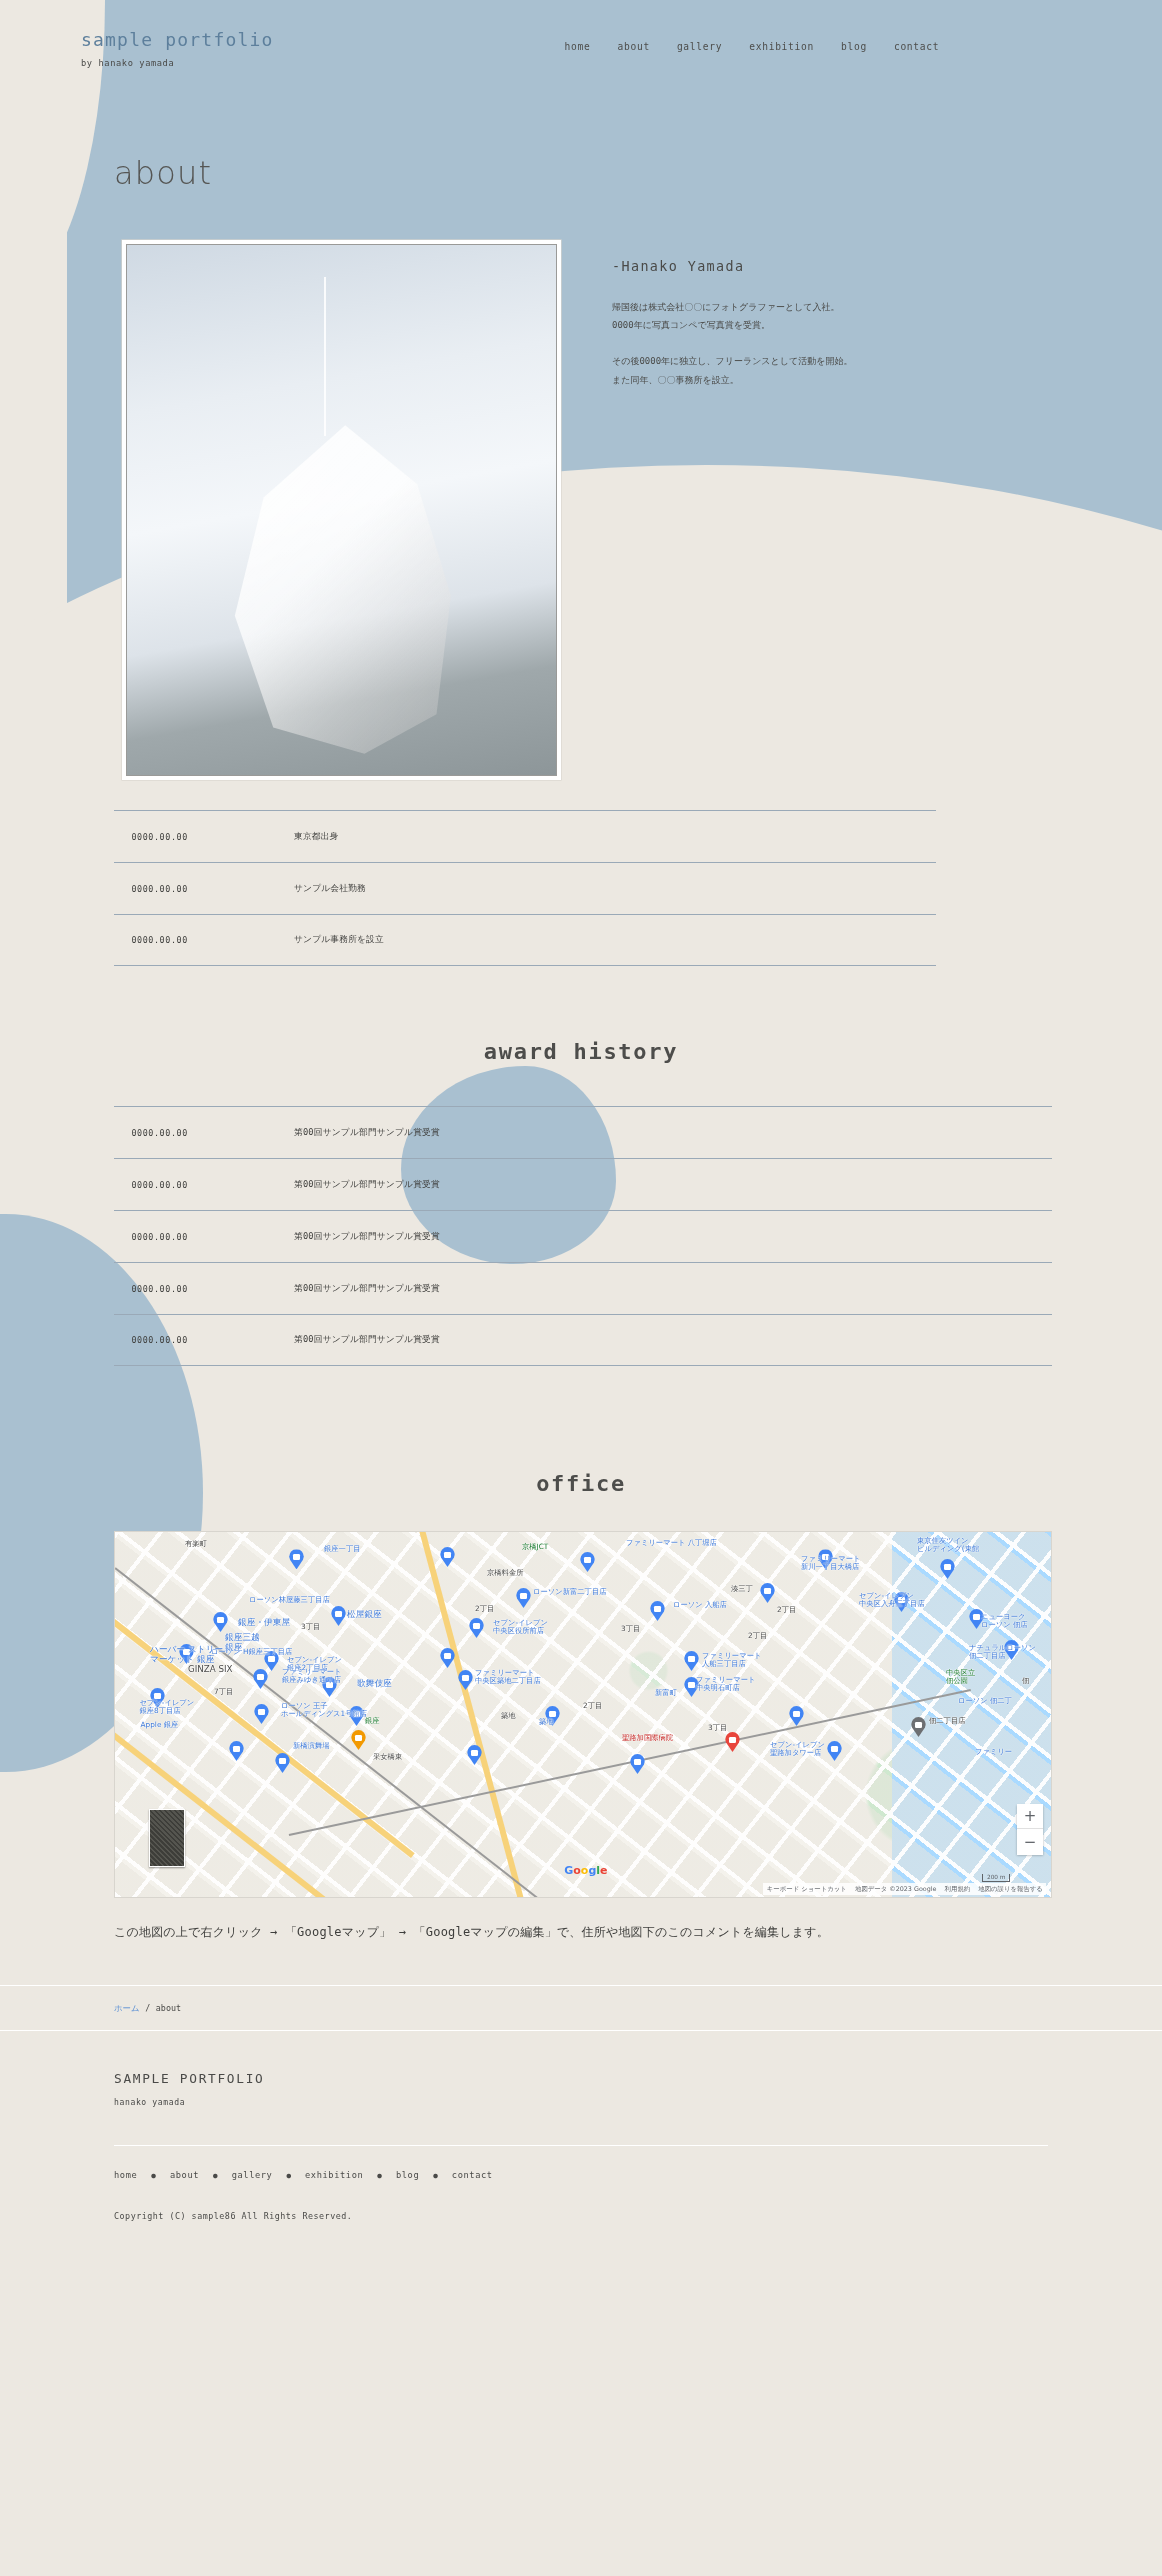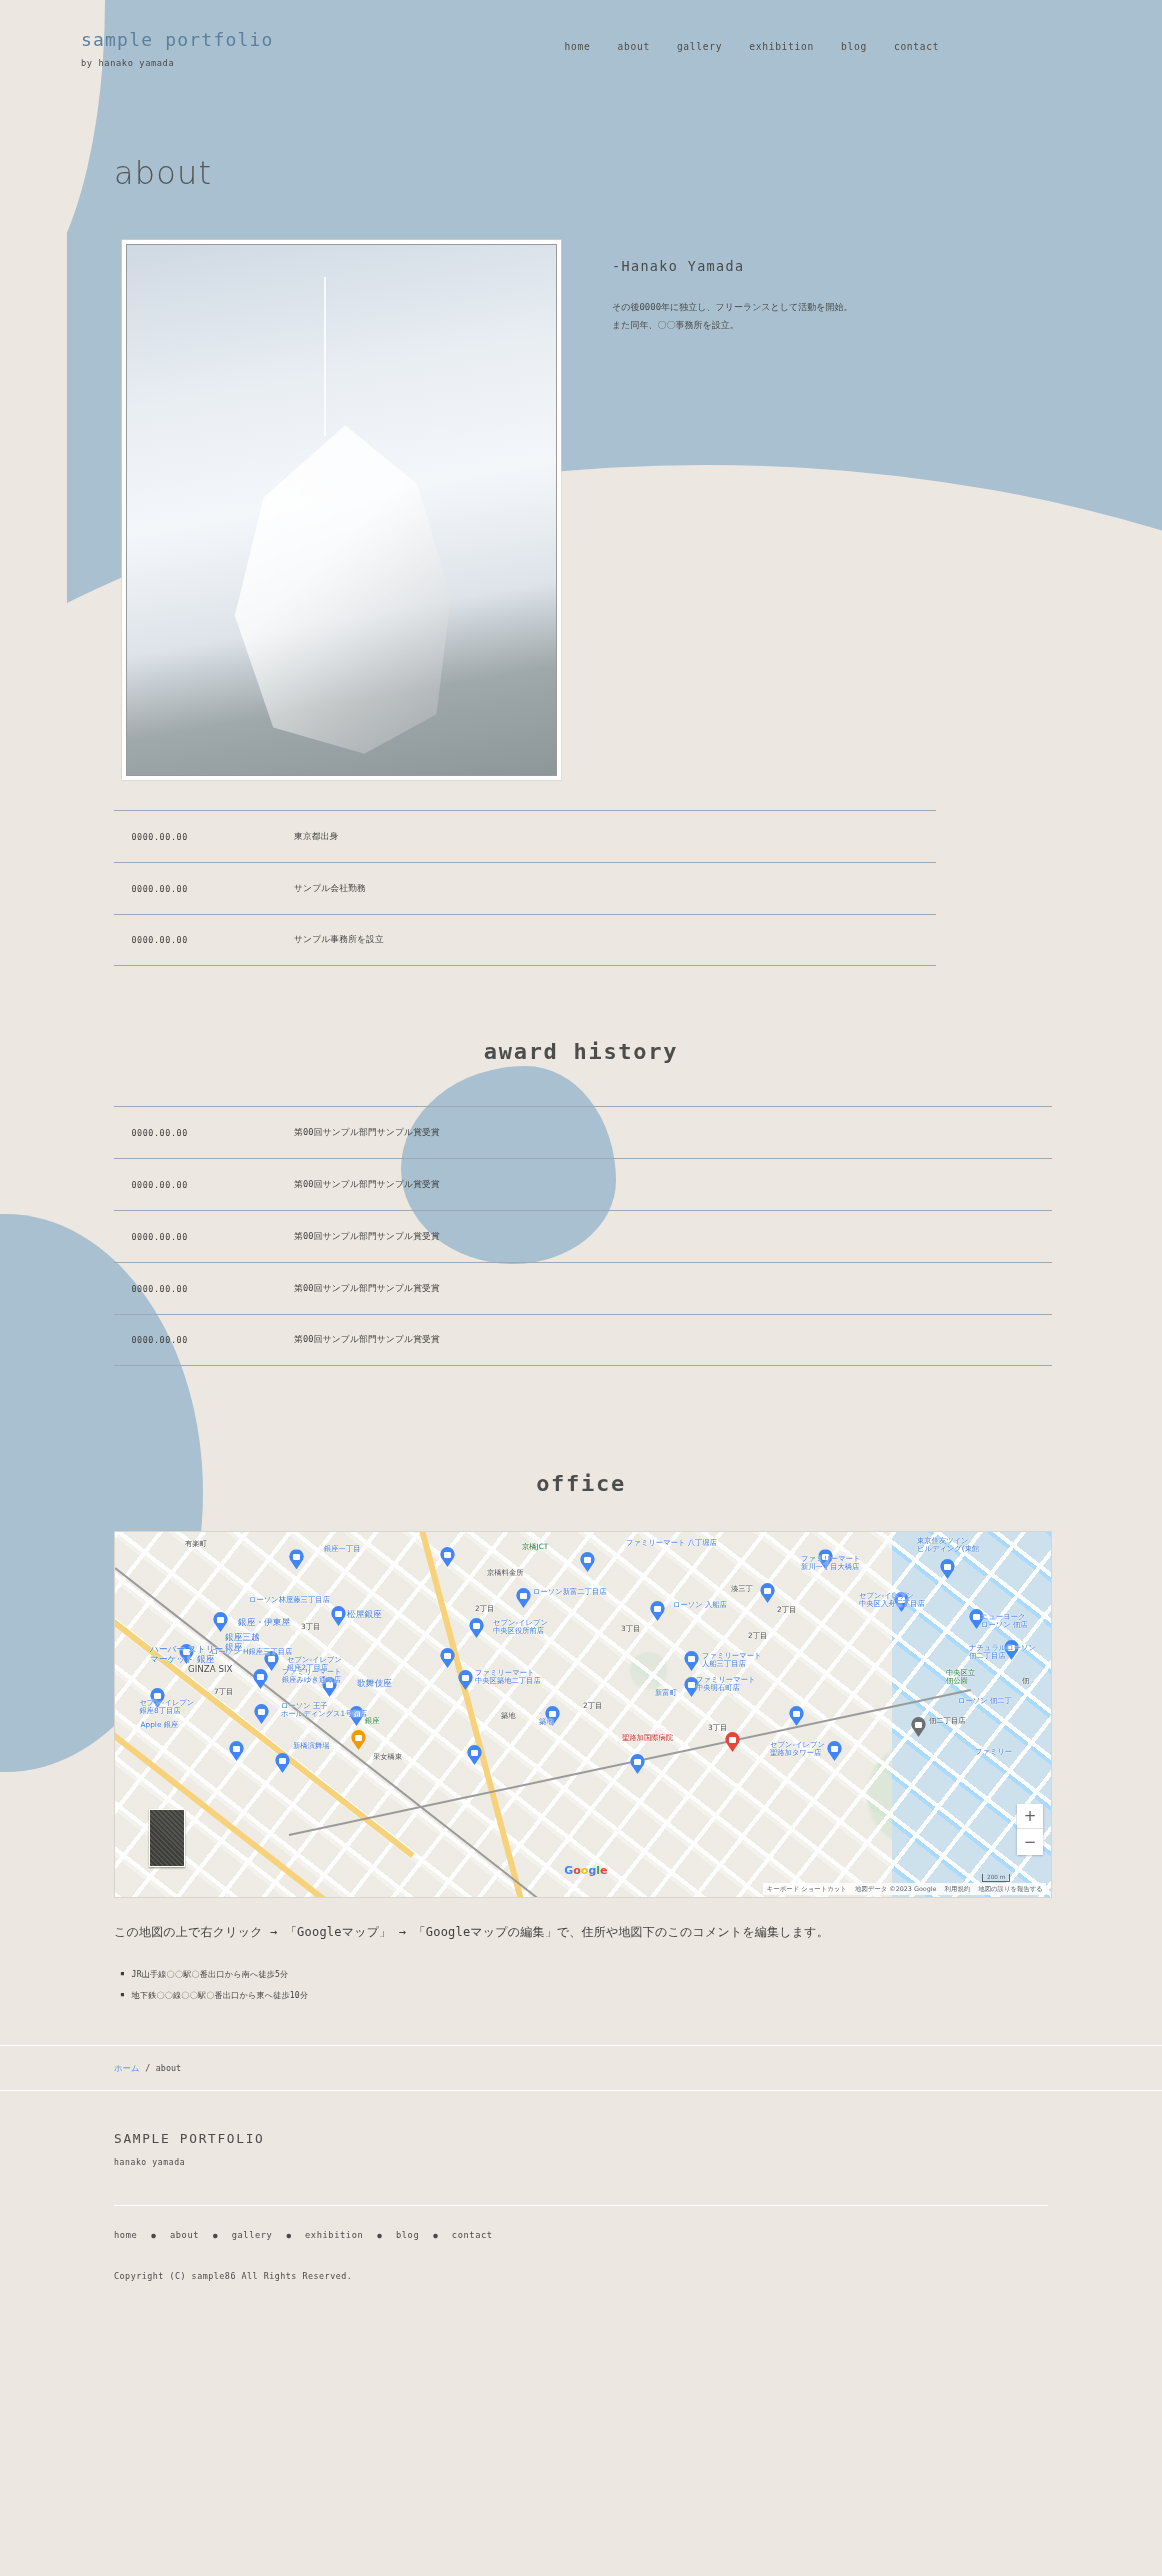--- a/index.html
+++ b/index.html
@@ -363,20 +363,22 @@
 </header>
 
 <h1 class="page-title">about</h1>
 
 <section class="about-wrap">
   <div class="photo-frame">
     <div class="photo-inner"></div>
   </div>
   <div class="bio">
     <div class="bio-name">-Hanako Yamada</div>
+    <p class="bio-para" style="white-space:pre-line">帰国後は株式会社〇〇にフォトグラファーとして入社。
+0000年に写真コンペで写真賞を受賞。</p>
     <p class="bio-para" style="white-space:pre-line">その後0000年に独立し、フリーランスとして活動を開始。
 また同年、〇〇事務所を設立。</p>
   </div>
 </section>
 
 <div class="table-block hist-table">
   <div class="row">
     <div class="date">0000.00.00</div>
     <div class="desc">東京都出身</div>
   </div>
@@ -553,24 +555,20 @@
     <div class="map-attr">
       <span>キーボード ショートカット</span>
       <span>地図データ ©2023 Google</span>
       <span>利用規約</span>
       <span>地図の誤りを報告する</span>
     </div>
   </div>
 
   <p class="map-note">この地図の上で右クリック → 「Googleマップ」 → 「Googleマップの編集」で、住所や地図下のこのコメントを編集します。</p>
 
-  <ul class="access-list">
-    <li>JR山手線〇〇駅〇番出口から南へ徒歩5分</li>
-    <li>地下鉄〇〇線〇〇駅〇番出口から東へ徒歩10分</li>
-  </ul>
 </section>
 
 <div class="breadcrumb-bar">
   <a href="#">ホーム</a>
   <span>/</span>
   <span>about</span>
 </div>
 
 <div class="footer-brand">
   <div class="footer-brand-title">SAMPLE PORTFOLIO</div>

